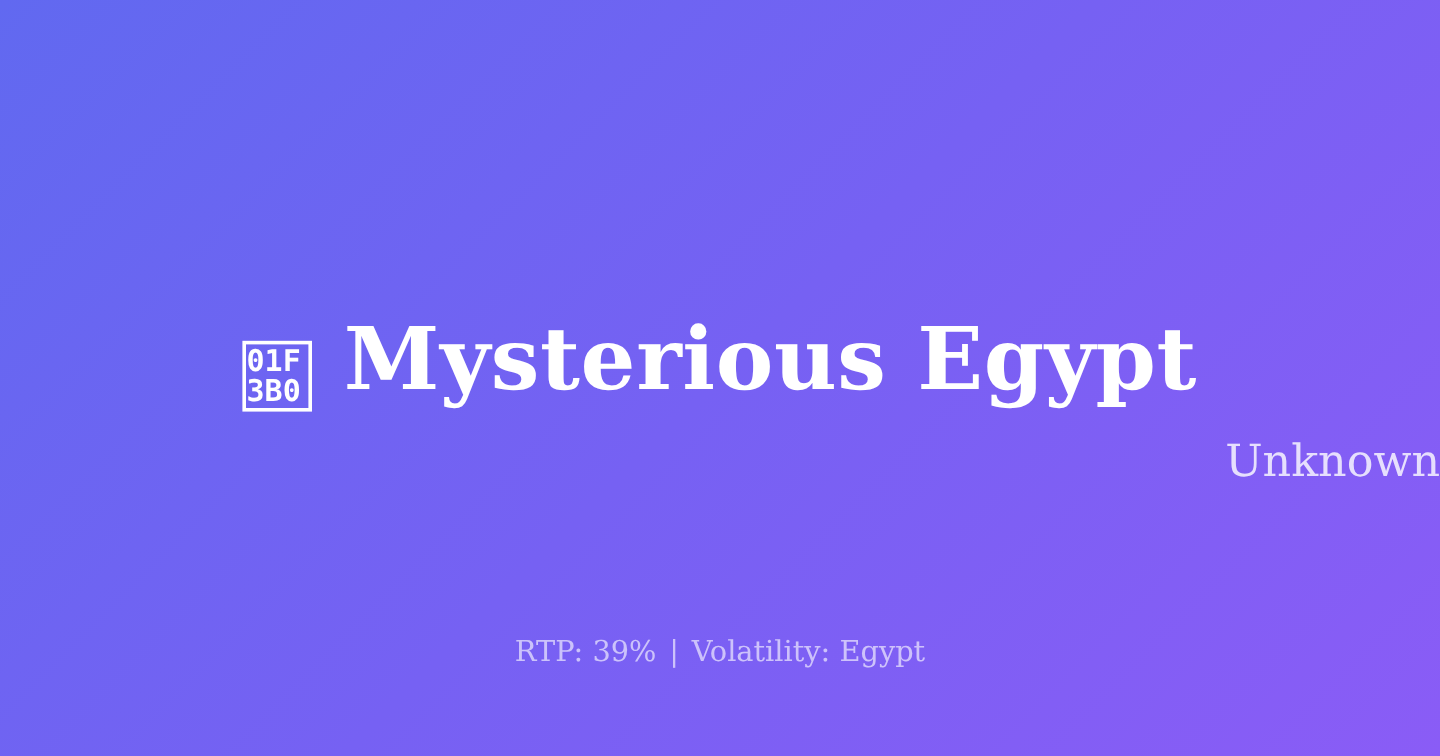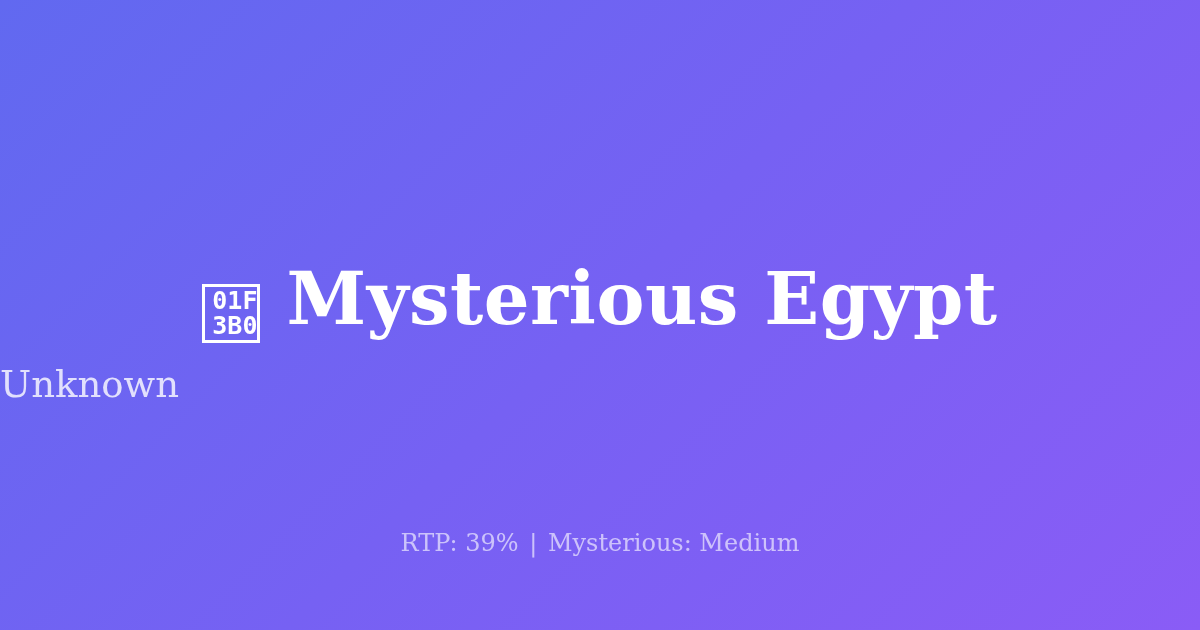--- a/index.html
+++ b/index.html
@@ -41,21 +41,21 @@
   }
 
   
   .tofu-glyph {
     width: 58px;
     height: 59px;
     box-sizing: border-box;
     border: 3px solid #ffffff;
     display: flex;
     flex-direction: column;
-    align-items: flex-end;
+    align-items: flex-start;
     justify-content: center;
     flex: 0 0 auto;
     margin-top: 4px;
   }
 
   .tofu-glyph .tofu-line {
     font-family: "DejaVu Sans Mono", "Liberation Mono", monospace;
     font-size: 25px;
     line-height: 25px;
     font-weight: 700;
@@ -72,21 +72,21 @@
     letter-spacing: 0.5px;
     margin-top: 24px;
   }
 
   
   .game-subtitle {
     position: absolute;
     top: 362px;
     left: 0;
     right: 0;
-    text-align: left;
+    text-align: right;
     font-family: "DejaVu Serif", "Liberation Serif", serif;
     font-weight: 400;
     font-size: 37px;
     line-height: 46px;
     color: rgba(255, 255, 255, 0.80);
   }
 
   
   .game-meta {
     position: absolute;
@@ -116,16 +116,16 @@
       <span class="tofu-line">3B0</span>
     </span>
     <h1 class="game-title">Mysterious Egypt</h1>
   </div>
 
   <div class="game-subtitle">Unknown</div>
 
   <div class="game-meta">
     <span>RTP: 39%</span>
     <span class="meta-sep">|</span>
-    <span>Mysterious: Medium</span>
+    <span>Volatility: Egypt</span>
   </div>
 
 </div>
 
 </body></html>

